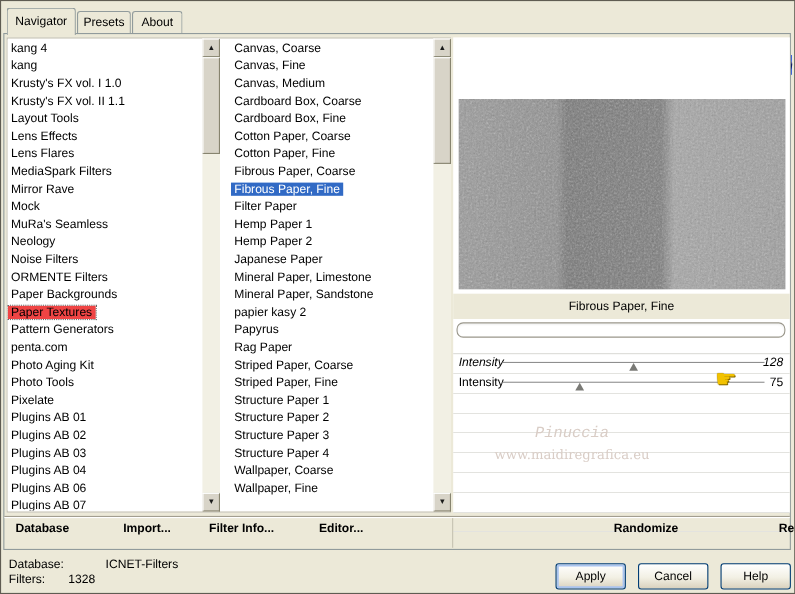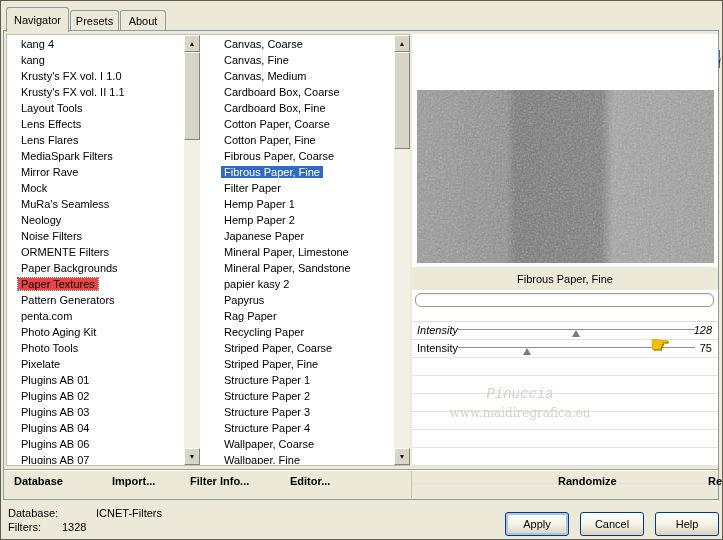--- a/index.html
+++ b/index.html
@@ -34,21 +34,21 @@
   #tab-page{
     position:absolute;left:3px;top:30px;width:716px;height:470px;
     border:1px solid #919b9c;background:#ece9d8;box-sizing:border-box;z-index:2;
   }
 
   
   #lists-bg{position:absolute;left:6px;top:34px;width:404px;height:432px;background:#fff;border:1px solid #c2beae;box-sizing:border-box;z-index:3;}
   .list{position:absolute;top:36px;height:428px;overflow:hidden;background:#fff;z-index:4;}
   #navigator-list{left:7px;width:176px;}
   #filter-list{left:210px;width:182px;}
-  .li{height:16px;line-height:16px;padding-left:11px;white-space:nowrap;cursor:default;}
+  .li{height:16px;line-height:16px;white-space:nowrap;cursor:default;}
   .li .txt{padding:0 3px;}
   .txt.focused{background:#ef4444;outline:1px dotted #6a6a6a;}
   .txt.selected{background:#316ac5;color:#fff;}
 
   
   .scrollbar{position:absolute;width:16px;background:#f2f0e4;z-index:4;}
   .sb-btn{
     position:absolute;left:0;width:14px;height:15px;background:#d8d4c8;
     border:1px solid;border-color:#fff #87846f #87846f #fff;
     display:flex;align-items:center;justify-content:center;
@@ -190,21 +190,20 @@
     <div class="li"><span class="txt selected" style="background: rgb(49, 106, 197);">Fibrous Paper, Fine</span></div>
     <div class="li"><span class="txt">Filter Paper</span></div>
     <div class="li"><span class="txt">Hemp Paper 1</span></div>
     <div class="li"><span class="txt">Hemp Paper 2</span></div>
     <div class="li"><span class="txt">Japanese Paper</span></div>
     <div class="li"><span class="txt">Mineral Paper, Limestone</span></div>
     <div class="li"><span class="txt">Mineral Paper, Sandstone</span></div>
     <div class="li"><span class="txt">papier kasy 2</span></div>
     <div class="li"><span class="txt">Papyrus</span></div>
     <div class="li"><span class="txt">Rag Paper</span></div>
-    <div class="li"><span class="txt">Recycling Paper</span></div>
     <div class="li"><span class="txt">Striped Paper, Coarse</span></div>
     <div class="li"><span class="txt">Striped Paper, Fine</span></div>
     <div class="li"><span class="txt">Structure Paper 1</span></div>
     <div class="li"><span class="txt">Structure Paper 2</span></div>
     <div class="li"><span class="txt">Structure Paper 3</span></div>
     <div class="li"><span class="txt">Structure Paper 4</span></div>
     <div class="li"><span class="txt">Wallpaper, Coarse</span></div>
     <div class="li"><span class="txt">Wallpaper, Fine</span></div>
   </div>
 

